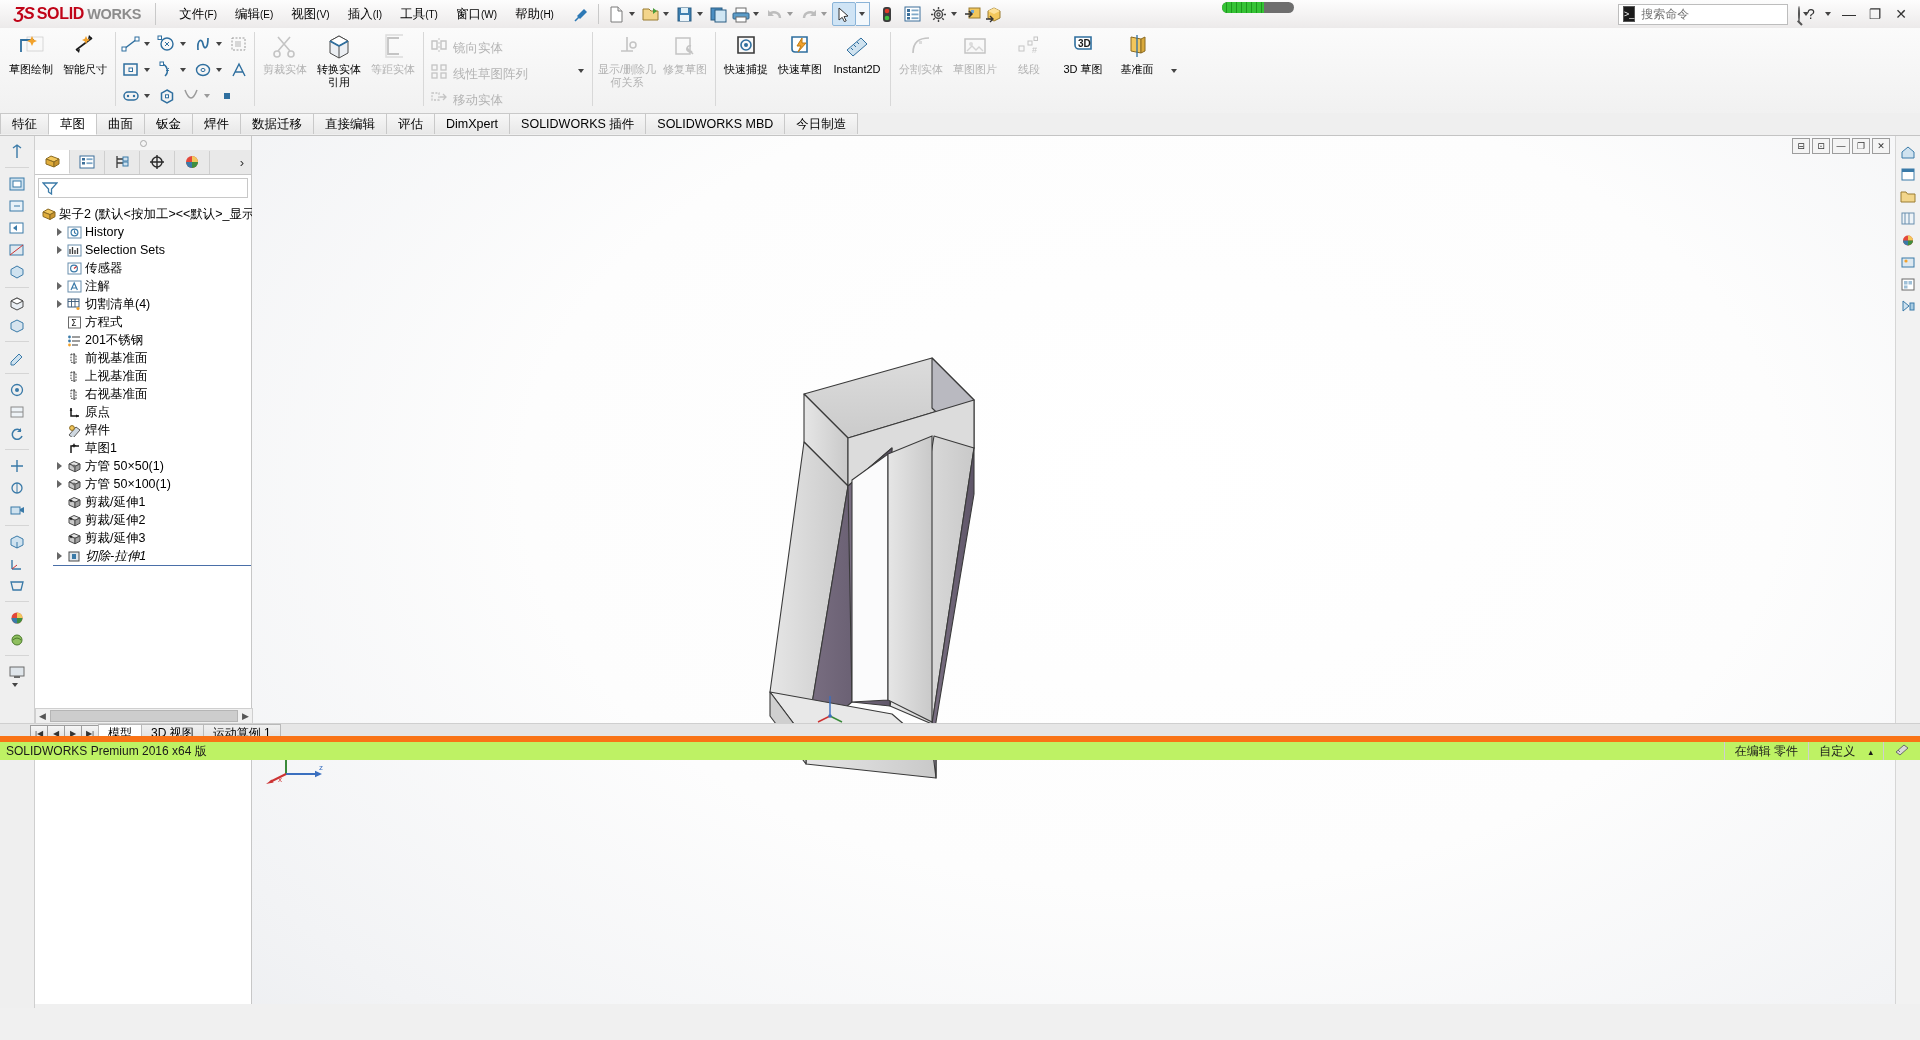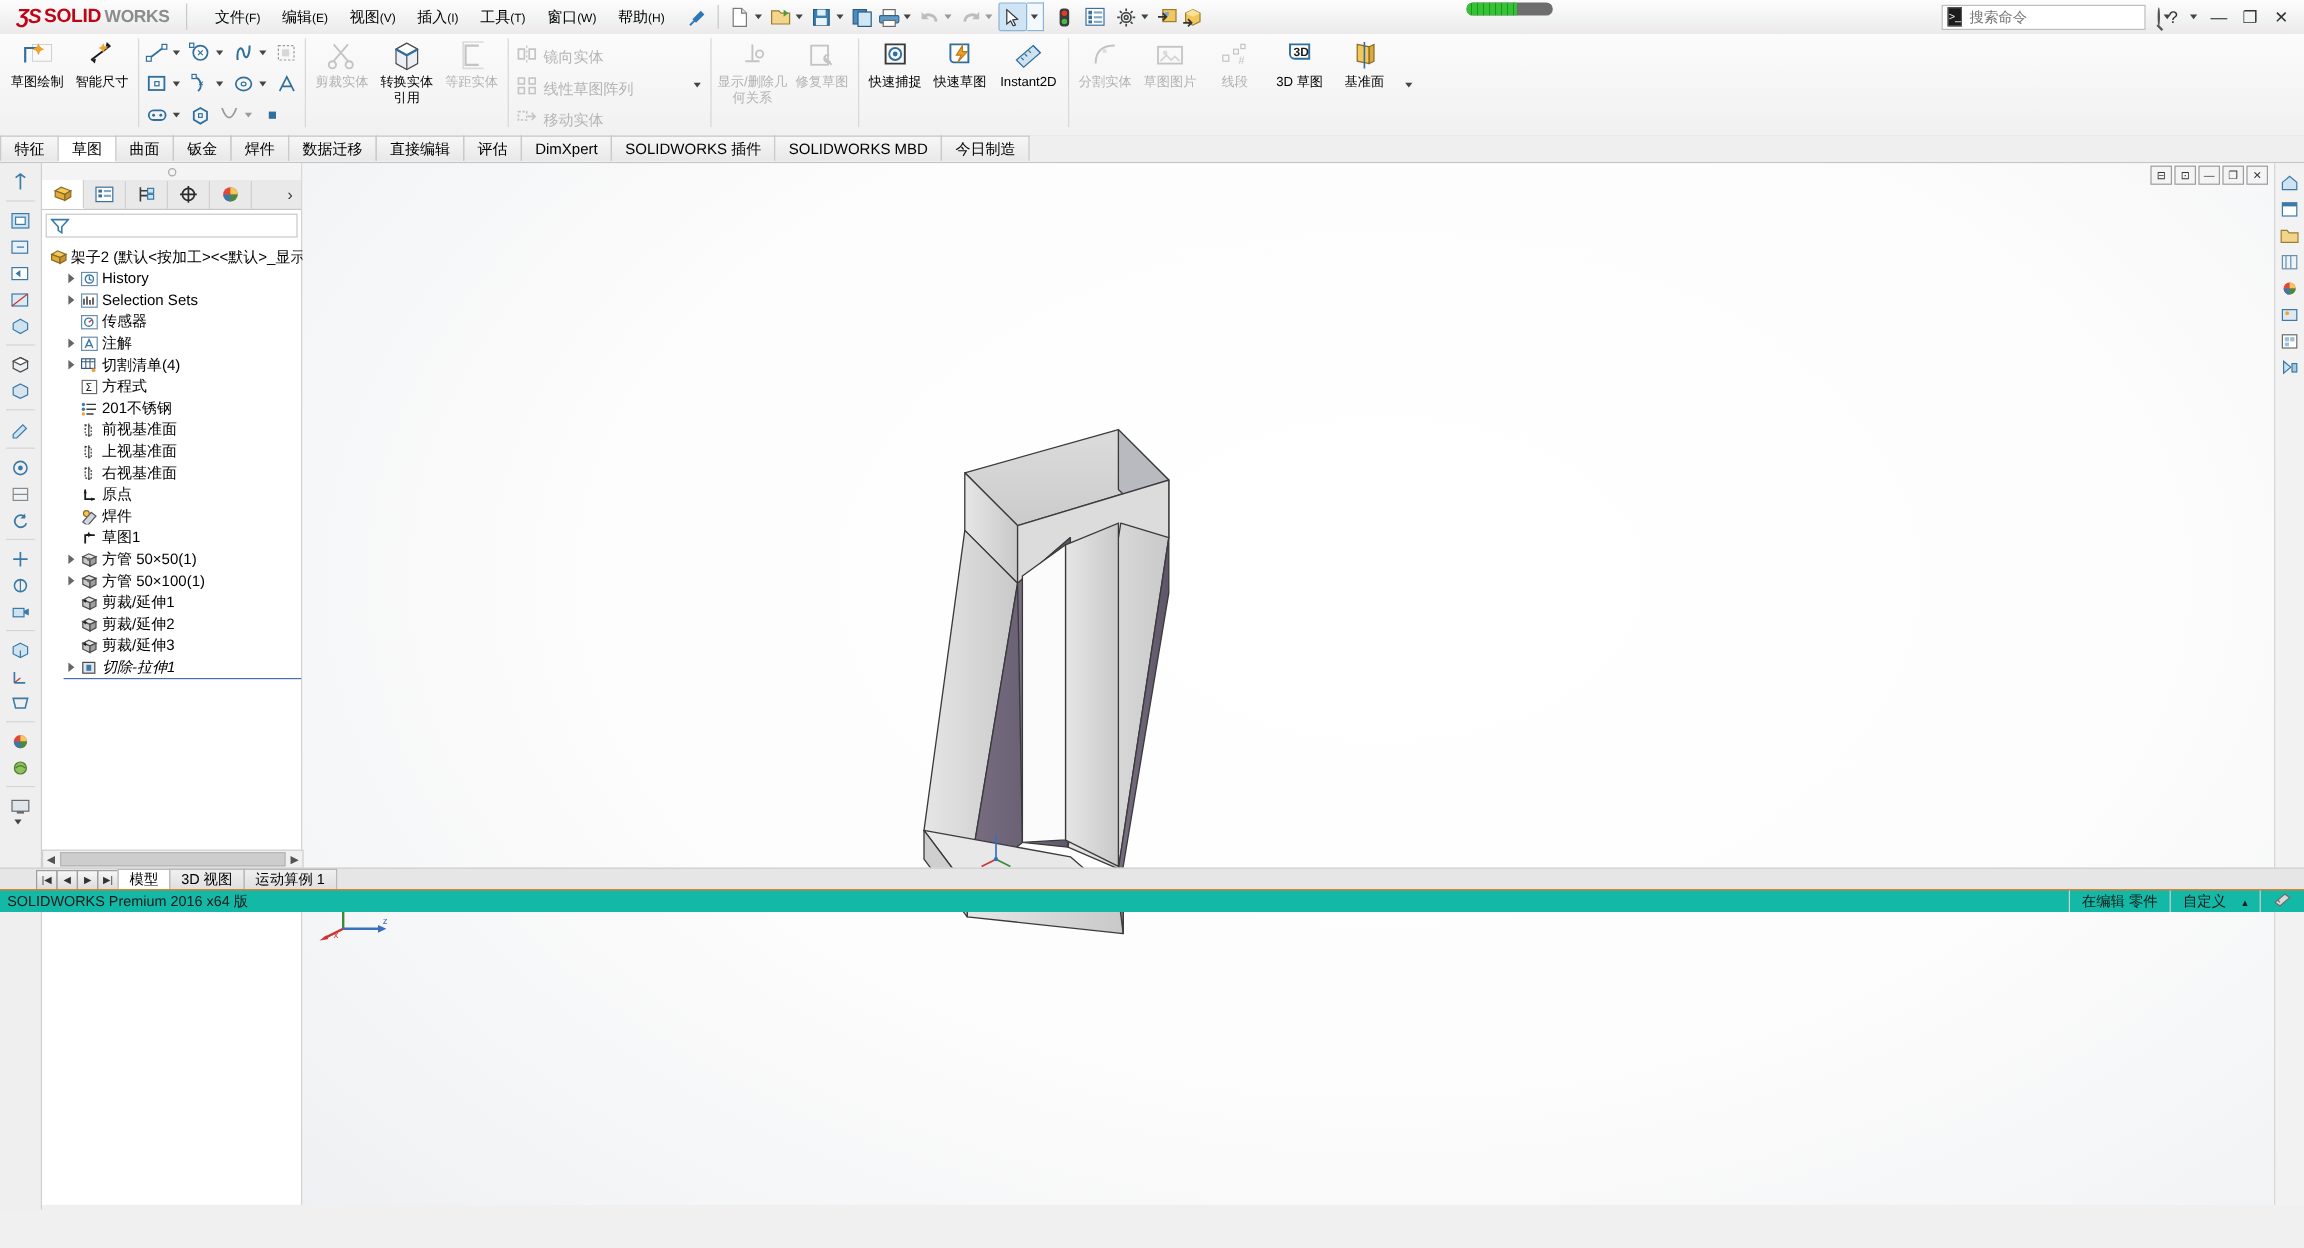--- a/index.html
+++ b/index.html
@@ -115,22 +115,22 @@
   .hs-arrow{width:13px;text-align:center;font-size:9px;color:#555;}
   .hs-thumb{flex:1;height:10px;background:#cdcdcd;border:1px solid #b5b5b5;margin:0 1px;}
   .tabbar{position:absolute;left:0;bottom:18px;width:1920px;height:18px;background:#e6e6e6;
     border-top:1px solid #cfcfcf;display:flex;align-items:center;}
   .navbtns{display:flex;margin-left:30px;}
   .navbtns i{width:16px;height:15px;border:1px solid #9e9e9e;background:linear-gradient(#f6f6f6,#dcdcdc);
     display:flex;align-items:center;justify-content:center;font-size:8px;color:#333;margin-right:-1px;font-style:normal;}
   .btab{height:17px;line-height:17px;padding:0 9px;font-size:12px;border:1px solid #b9b9b9;
     border-bottom:none;background:linear-gradient(#f0f0f0,#dedede);margin-right:-1px;}
   .btab.active{background:#fff;}
-  .statusbar{position:absolute;left:0;bottom:0;width:1920px;height:18px;background:#14b8a6;
-    border-top:1px solid #f97316;display:flex;align-items:flex-end;font-size:12px;color:#1a1a1a;}
+  .statusbar{position:absolute;left:0;bottom:0;width:1920px;height:18px;background:#bef264;
+    border-top:6px solid #f97316;display:flex;align-items:flex-end;font-size:12px;color:#1a1a1a;}
   .sb-left{padding-left:6px;}
   .sb-right{margin-left:auto;display:flex;align-items:center;}
   .sb-cell{padding:0 10px;border-left:1px solid #cfcfcf;height:18px;line-height:18px;white-space:nowrap;}
 </style>
 </head>
 <body>
 
 <div class="app">
 
   <div class="titlebar">

